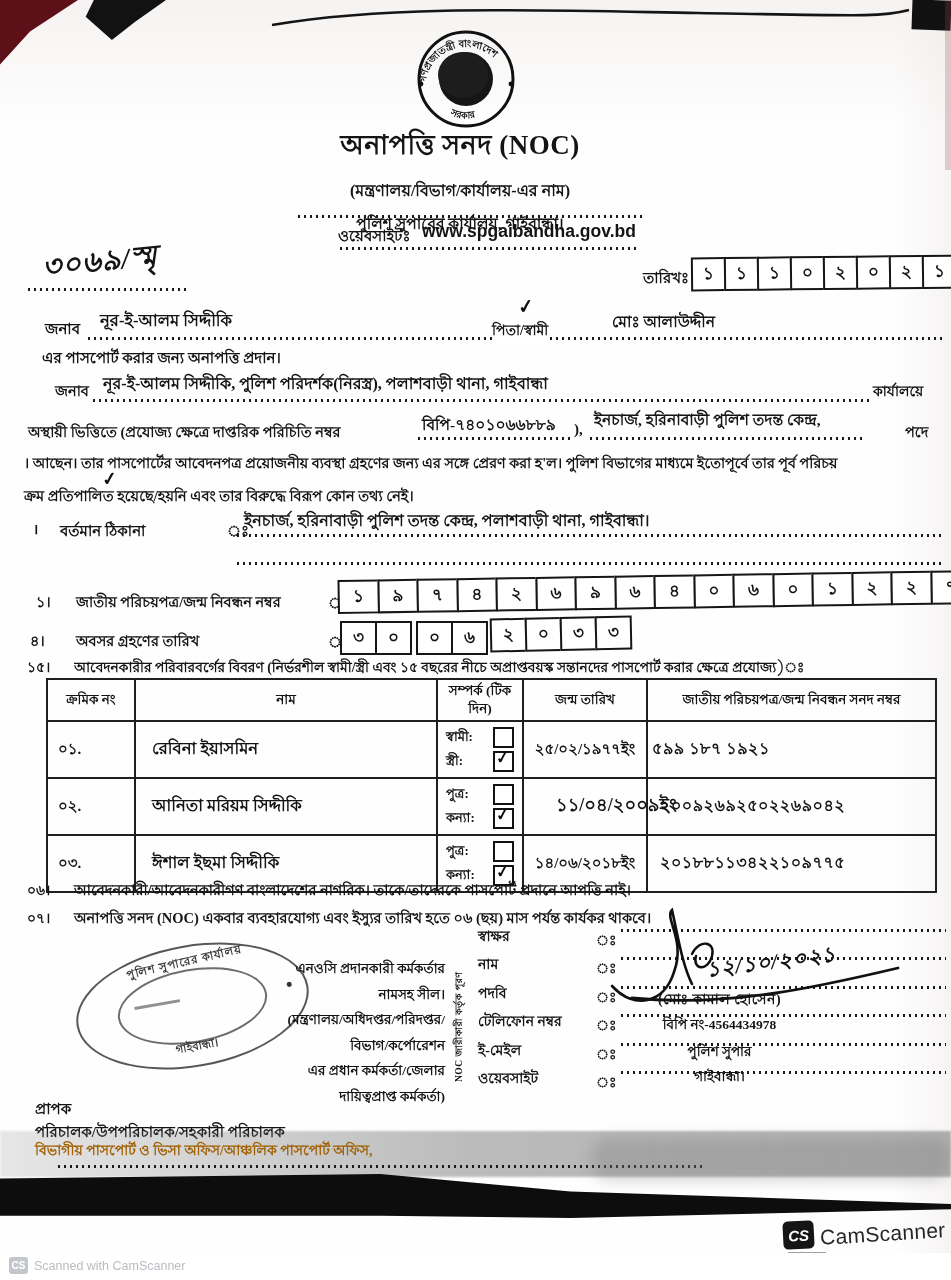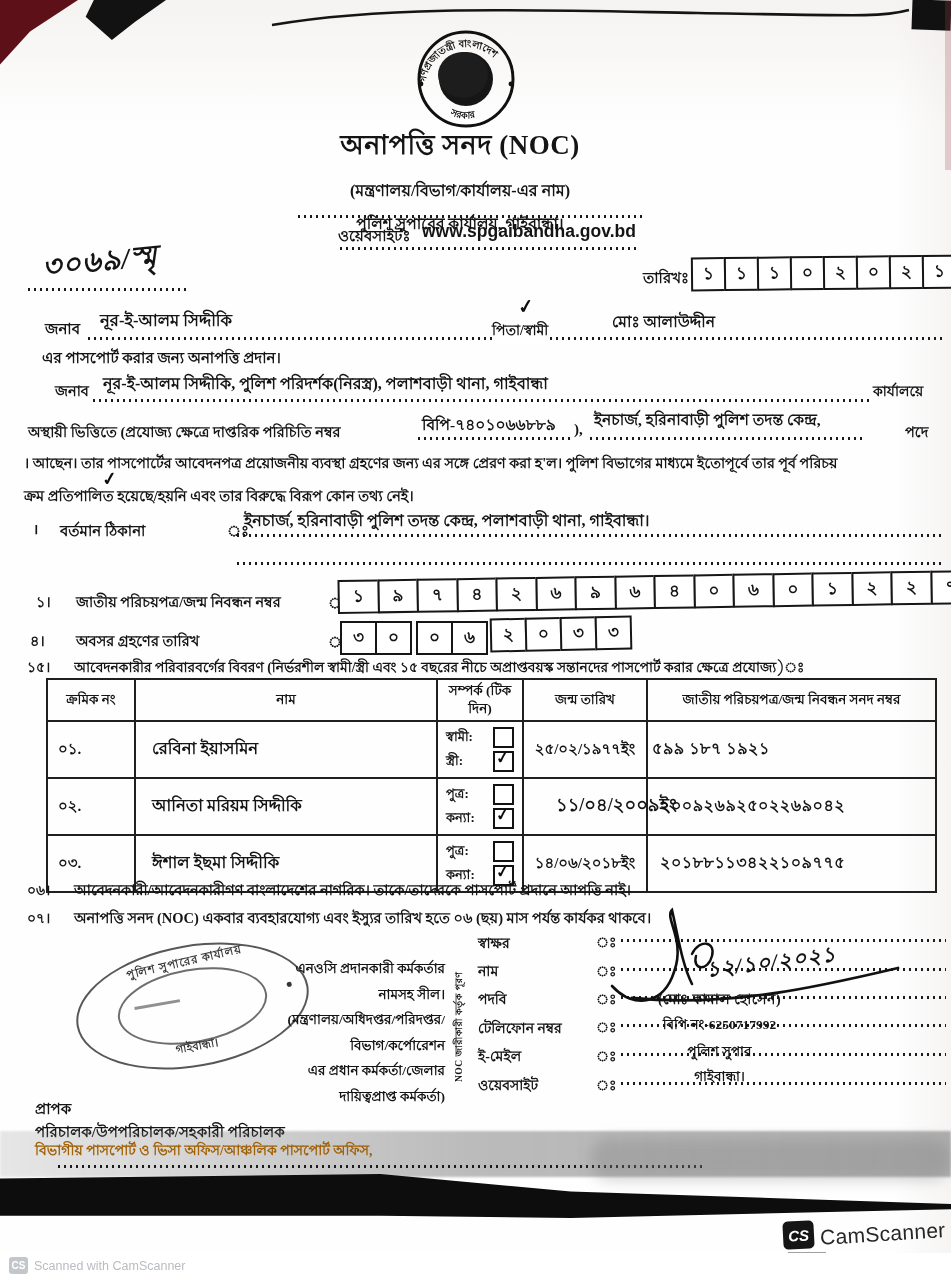--- a/index.html
+++ b/index.html
@@ -22,21 +22,21 @@
   .tick{color:#0d0d0d;font-weight:bold;transform:rotate(-8deg);display:inline-block;}
   
   table.fam{border-collapse:collapse;table-layout:fixed;width:889px;}
   table.fam td,table.fam th{border:2px solid #1f1f1f;vertical-align:middle;padding:2px 6px;}
   table.fam th{font-size:13.5px;text-align:center;font-weight:bold;line-height:1.35;}
   .cb{width:17px;height:17px;border:2px solid #121212;position:relative;display:inline-block;background:#fff;flex:0 0 auto;}
   .cb .tick{position:absolute;left:1px;top:-5px;font-size:16px;}
   .relrow{display:flex;align-items:center;justify-content:space-between;margin:3px 2px;}
   .relrow .rl{font-size:13px;font-weight:bold;}
   
-  .sigrow{display:flex;align-items:center;height:28.4px;}
+  .sigrow{display:flex;align-items:flex-start;height:28.4px;}
   .sigrow .lbl{width:116px;font-size:14px;font-weight:bold;line-height:1.1;}
   .sigrow .cl{font-size:14px;font-weight:bold;margin:0 4px 0 2px;}
   .sigrow .ln{flex:1;height:3px;margin-bottom:5px;background-image:repeating-linear-gradient(90deg,#1b1b1b 0 2.3px,transparent 2.3px 6px);}
   .handw{font-style:italic;letter-spacing:1px;}
   .smudge{filter:blur(.6px);}
 </style>
 </head>
 <body>
 
 <div class="page">
@@ -299,21 +299,21 @@
 
   <svg class="abs" style="left:598px;top:906px;z-index:5;" width="310" height="118" viewBox="0 0 310 118">
     <path d="M14,80 C36,104 66,98 76,66 C88,34 66,12 74,4 C80,30 84,58 94,78" fill="none" stroke="#0f0f0f" stroke-width="2.6" stroke-linecap="round"></path>
     <path d="M94,48 c8,-16 24,-12 20,2 c-4,16 -20,14 -16,0" fill="none" stroke="#0f0f0f" stroke-width="2.4" stroke-linecap="round"></path>
     <path d="M34,92 C130,102 224,80 300,62" fill="none" stroke="#111" stroke-width="2.8" stroke-linecap="round"></path>
   </svg>
   <span class="abs b handw" style="left:706px;top:946px;font-size:21px;transform:rotate(-7deg);z-index:6;">১২/১০/২০২১</span>
 
   <div class="abs" style="left:622px;top:988px;width:195px;text-align:center;z-index:4;">
     <div class="b" style="font-size:14px;letter-spacing:.5px;">(মোঃ কামাল হোসেন)</div>
-    <div class="b" style="font-size:13.5px;margin-top:2px;">বিপি নং-6250717992</div>
+    <div class="b" style="font-size:13.5px;margin-top:2px;">বিপি নং-4564434978</div>
     <div class="b smudge" style="font-size:13.5px;margin-top:4px;">পুলিশ সুপার</div>
     <div class="b" style="font-size:13.5px;margin-top:2px;">গাইবান্ধা।</div>
   </div>
 
   <span class="abs b" style="left:35px;top:1097px;font-size:15px;">প্রাপক</span>
   <span class="abs b" style="left:35px;top:1120px;font-size:15px;">পরিচালক/উপপরিচালক/সহকারী পরিচালক</span>
   <div class="abs" style="left:0;top:1131px;width:951px;height:46px;filter:blur(1.2px);
               background:linear-gradient(90deg, rgba(125,125,125,.18), rgba(95,95,95,.42) 50%, rgba(105,105,105,.5) 100%);"></div>
   <span class="abs b smudge" style="left:35px;top:1139px;font-size:14px;color:#a16207;">বিভাগীয় পাসপোর্ট ও ভিসা অফিস/আঞ্চলিক পাসপোর্ট অফিস,</span>
   <div class="dot" style="left:58px;top:1165px;width:648px;"></div>

